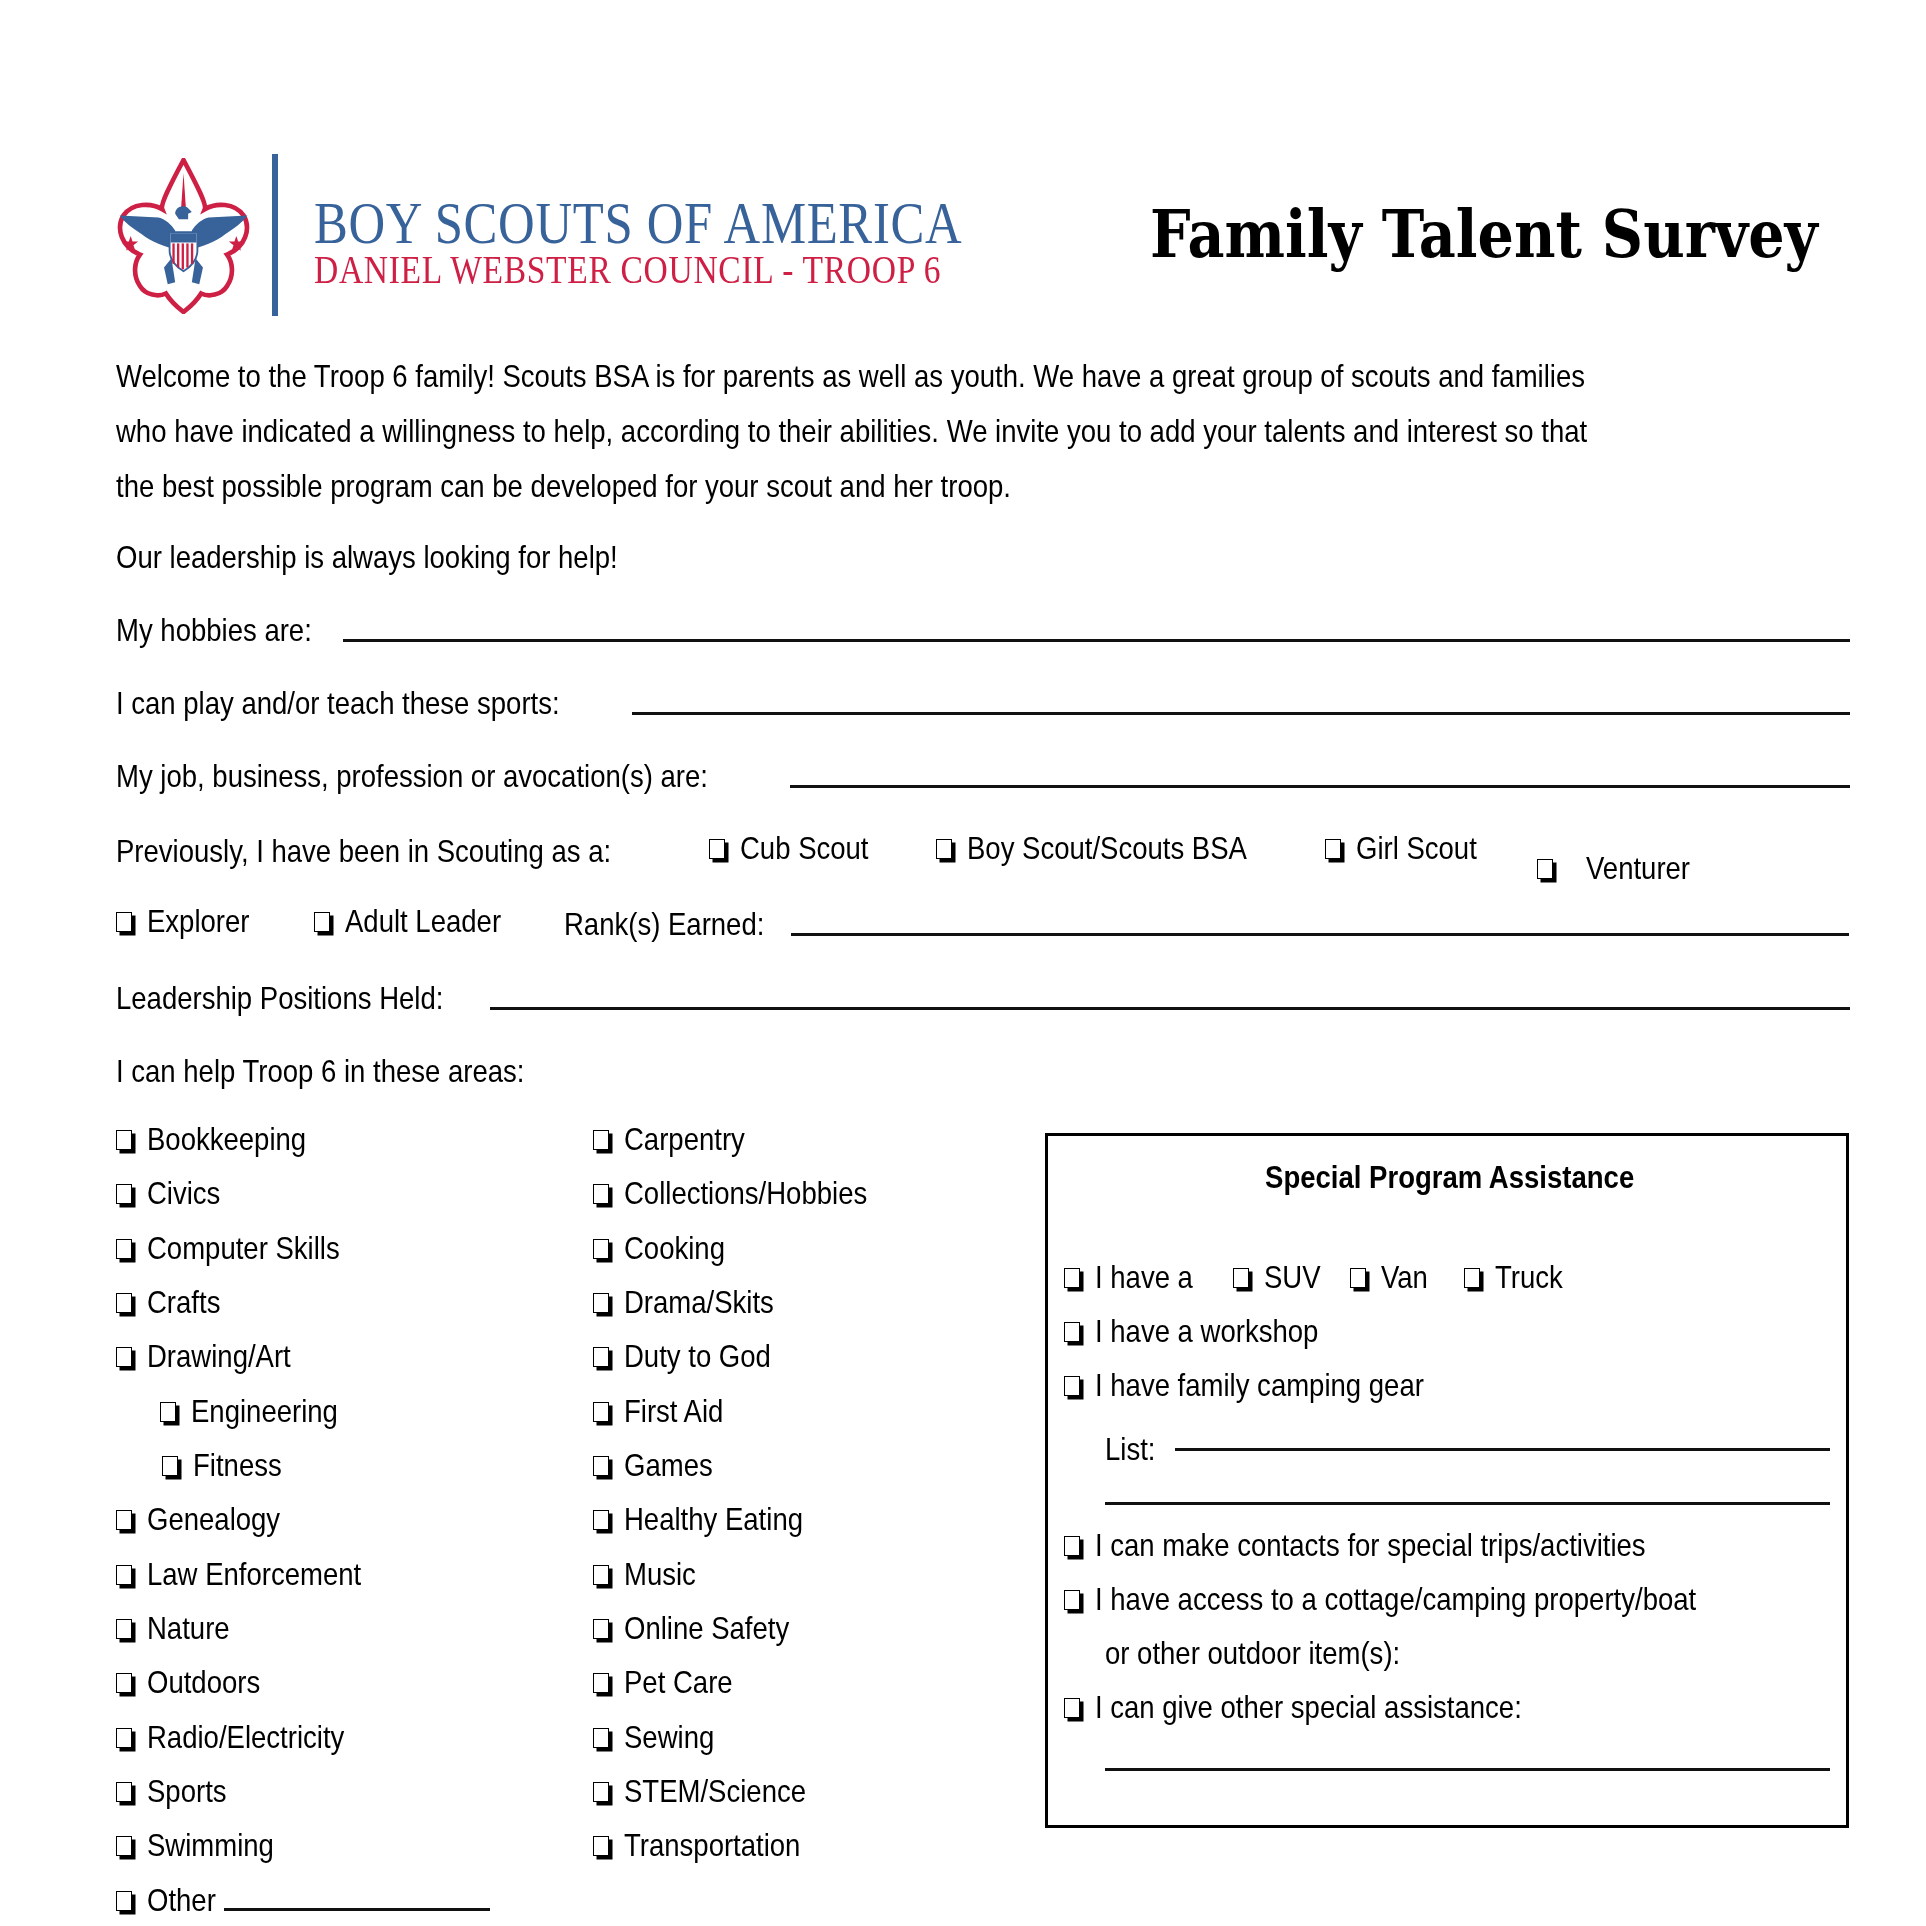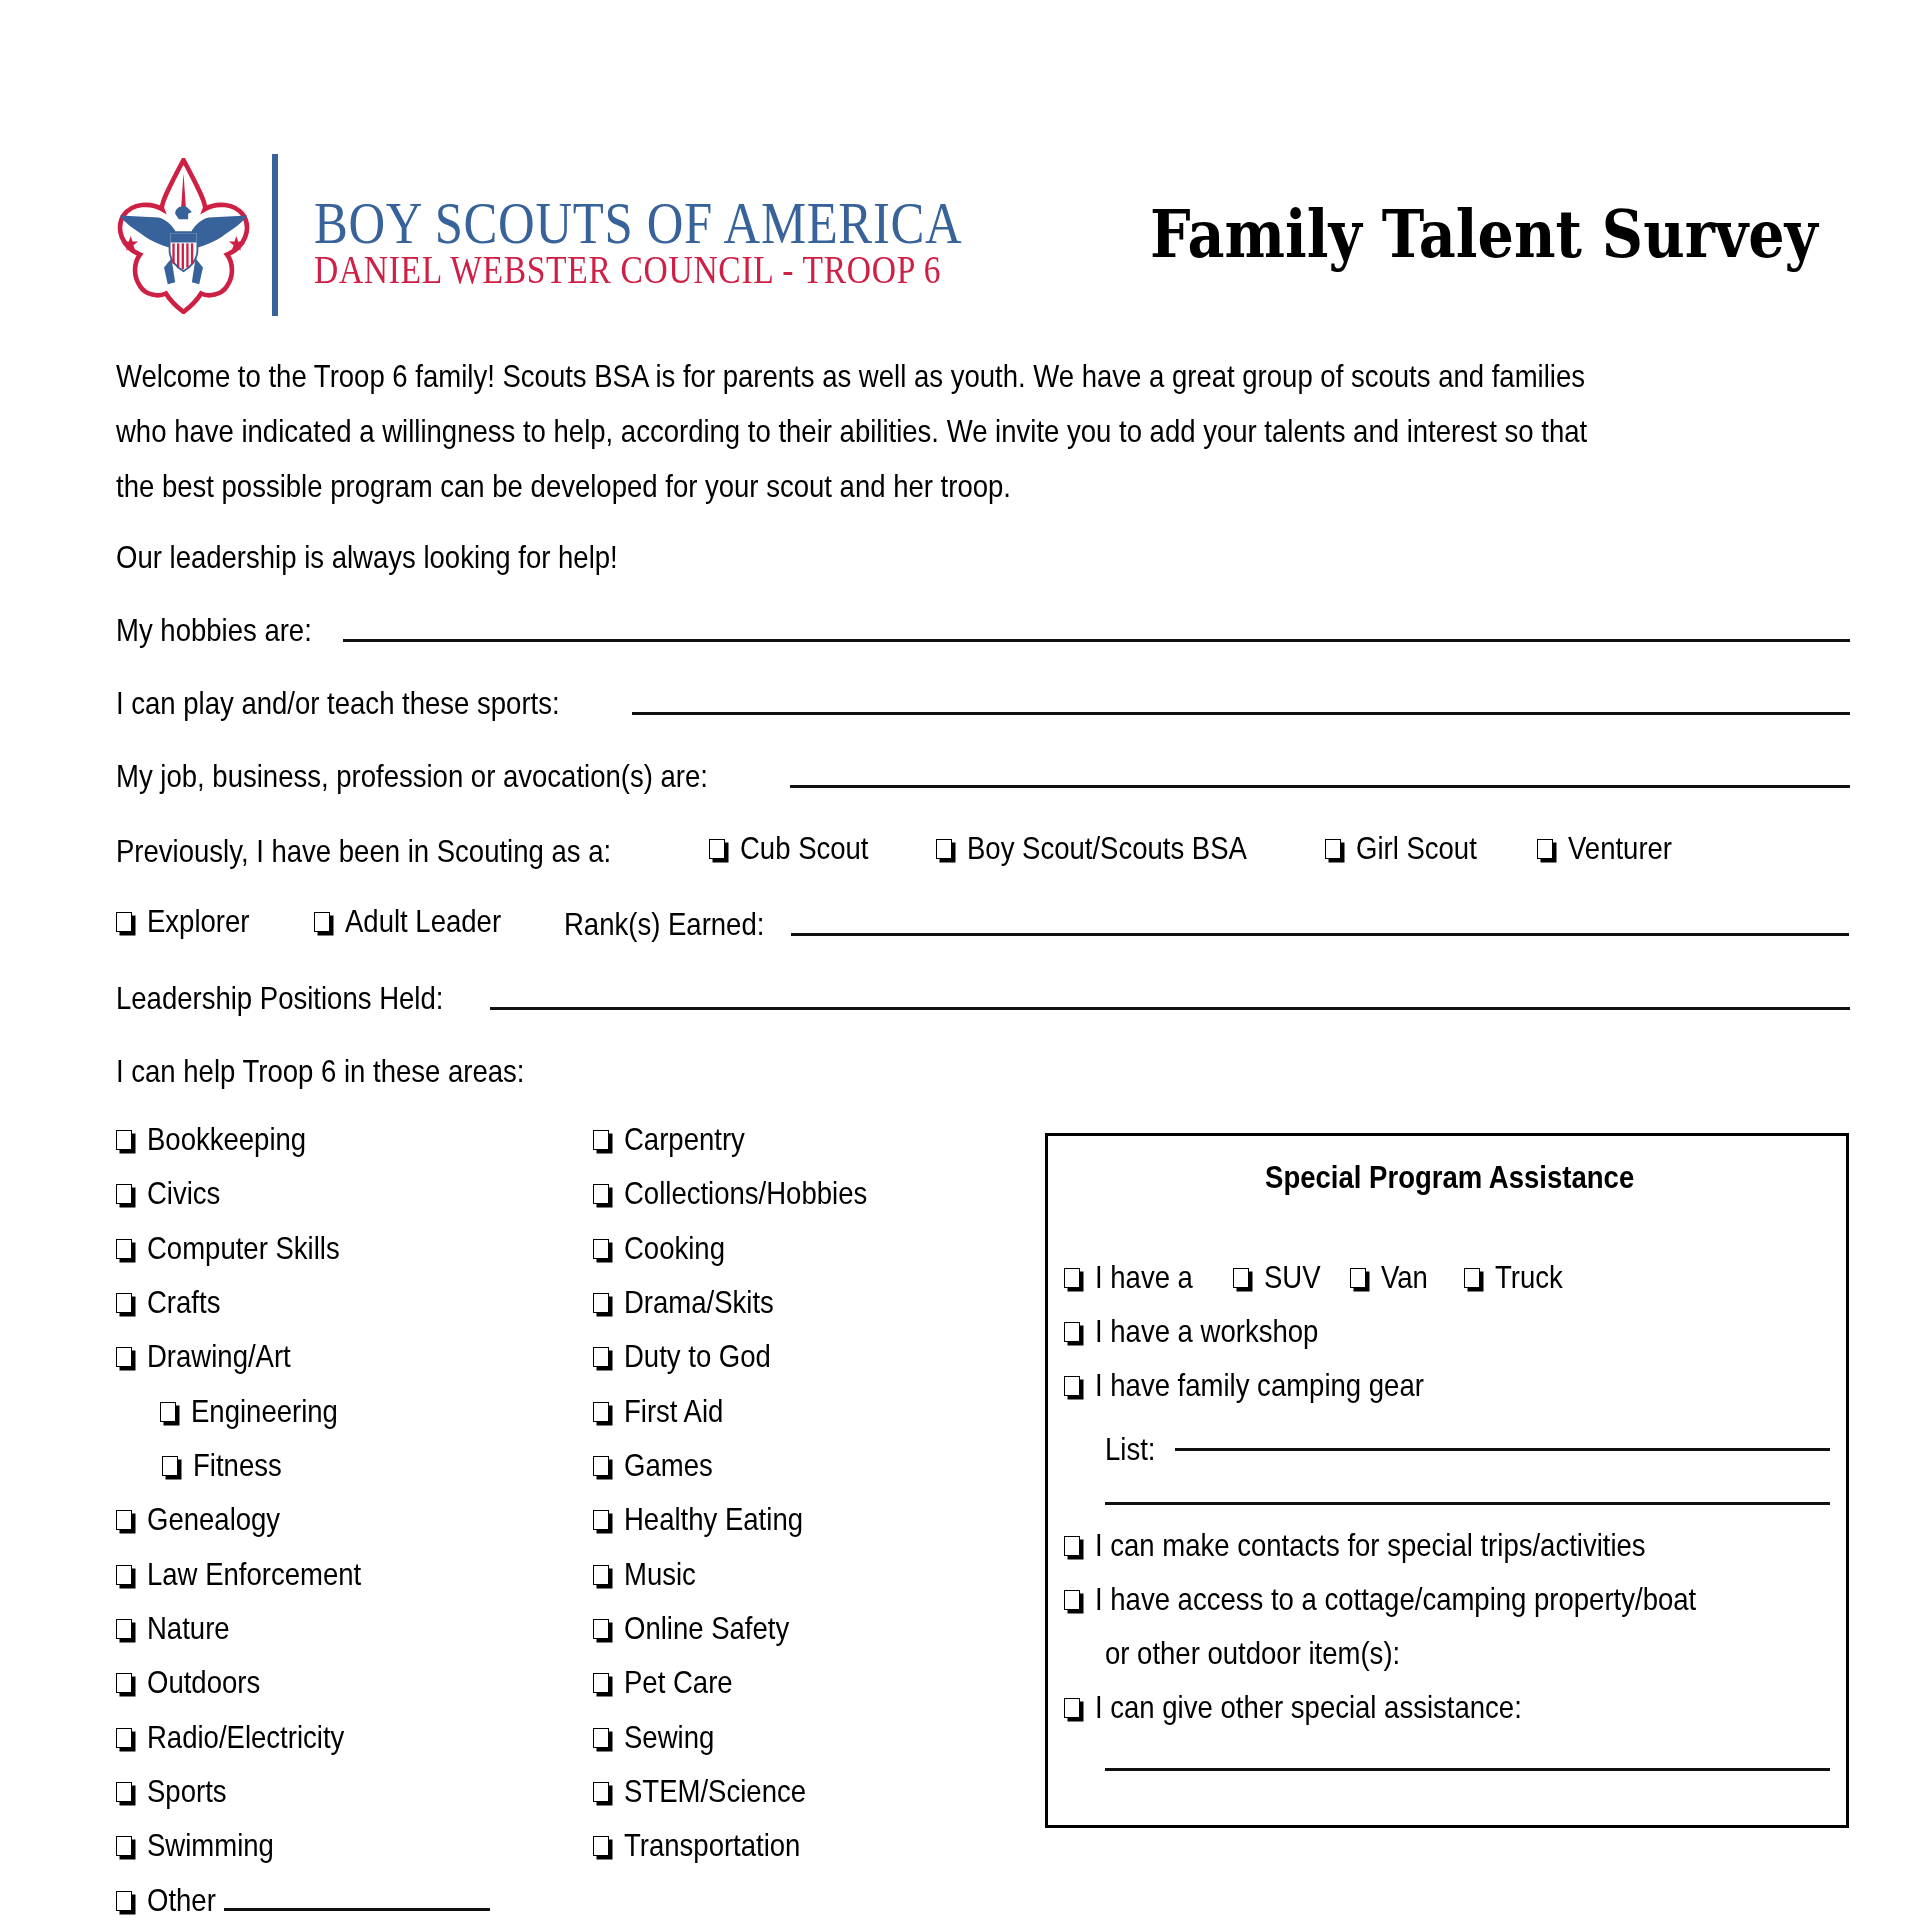--- a/index.html
+++ b/index.html
@@ -90,21 +90,21 @@
   <span class="lbl">Cub Scout</span>
 </div>
 <div class="opt" style="left:936px; top:828px;">
   <span class="cb"></span>
   <span class="lbl">Boy Scout/Scouts BSA</span>
 </div>
 <div class="opt" style="left:1325px; top:828px;">
   <span class="cb"></span>
   <span class="lbl">Girl Scout</span>
 </div>
-<div class="opt" style="left:1537px; top:828px;">
+<div class="opt" style="left:1537px; top:848px;gap:18px;">
   <span class="cb"></span>
   <span class="lbl">Venturer</span>
 </div>
 <div class="opt" style="left:116px; top:901px;">
   <span class="cb"></span>
   <span class="lbl">Explorer</span>
 </div>
 <div class="opt" style="left:314px; top:901px;">
   <span class="cb"></span>
   <span class="lbl">Adult Leader</span>

